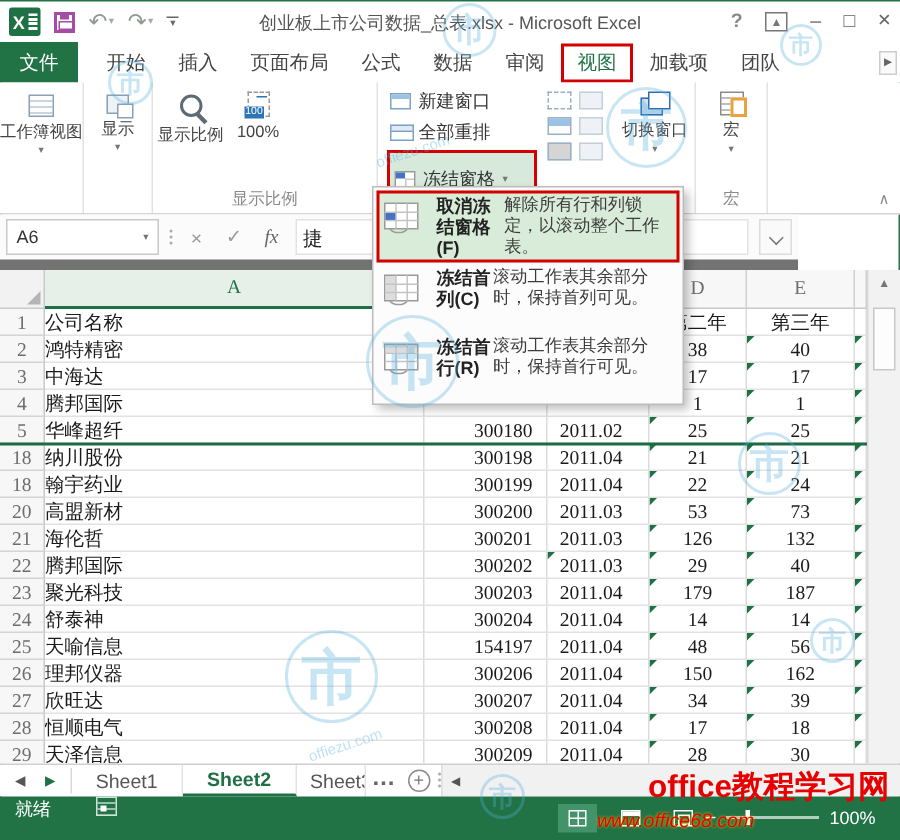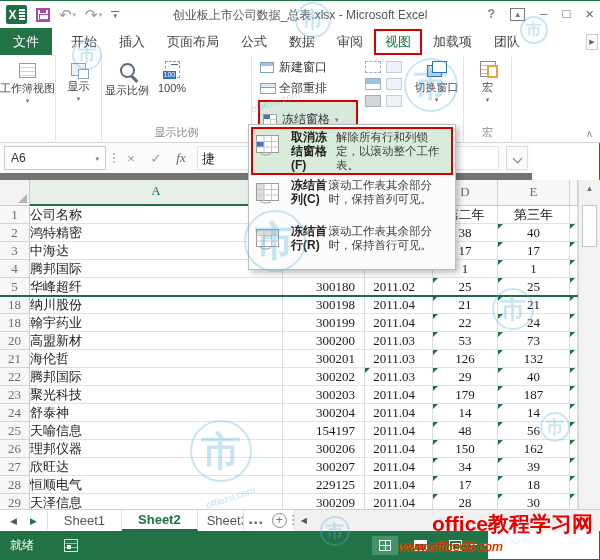--- a/index.html
+++ b/index.html
@@ -153,22 +153,22 @@
   .stab{padding:0 16px;line-height:21px;font-size:13px;color:#555;border-right:1px solid #e3e3e3;white-space:nowrap}
   .stab.active{color:#1e7145;font-weight:bold;background:#fff;border-bottom:2px solid #1e7145;line-height:19px}
   .stab.clip{width:46px;padding:0 0 0 9px;overflow:hidden}
   .sover{line-height:18px;color:#666;padding:0 4px;font-weight:bold}
   .addbtn{width:15px;height:15px;border:1px solid #8a8a8a;border-radius:50%;color:#777;font-size:12px;line-height:13px;
         text-align:center;margin:3px 5px 0 4px}
   .htrack{flex:1;background:#f1f1f1;border-left:1px solid #ddd;display:flex;align-items:center;padding-left:6px;
         color:#555;font-size:8px}
 
   
-  .statusbar{position:absolute;left:0;top:531px;width:488px;height:29px;background:#217346;color:#fff;
-        display:flex;align-items:center;font-size:12px}
+  .statusbar{position:absolute;left:0;top:531px;width:600px;height:29px;background:#217346;color:#fff;
+        display:flex;align-items:flex-start;font-size:12px}
   .ready{margin-left:10px}
   .macroicon{margin-left:30px;width:14px;height:13px;border:1px solid #cfe3d7;position:relative;
         background:repeating-linear-gradient(rgba(255,255,255,.0) 0 3px,rgba(255,255,255,.55) 3px 4px)}
   .macroicon::after{content:"";position:absolute;left:2px;bottom:2px;width:4px;height:4px;background:#fff}
   .views{position:absolute;left:372px;top:5px;display:flex;gap:9px}
   .vbtn{width:26px;height:19px;display:flex;align-items:center;justify-content:center}
   .vbtn.active{background:#42926a}
   .vb{position:relative;border:1px solid #fff;background:transparent}
   .vb-normal{width:12px;height:11px}
   .vb-normal::before{content:"";position:absolute;left:5px;top:0;bottom:0;width:1px;background:#fff}
@@ -488,21 +488,21 @@
       <div class="cell c-b">300207</div>
       <div class="cell c-c">2011.04</div>
       <div class="cell c-d tri">34</div>
       <div class="cell c-e tri">39</div>
       <div class="cell c-f tri"></div>
     </div>
 
     <div class="grow">
       <div class="cell rn">28</div>
       <div class="cell c-a">恒顺电气</div>
-      <div class="cell c-b">229125</div>
+      <div class="cell c-b">300208</div>
       <div class="cell c-c">2011.04</div>
       <div class="cell c-d tri">17</div>
       <div class="cell c-e tri">18</div>
       <div class="cell c-f tri"></div>
     </div>
 
     <div class="grow">
       <div class="cell rn">29</div>
       <div class="cell c-a">天泽信息</div>
       <div class="cell c-b">300209</div>

